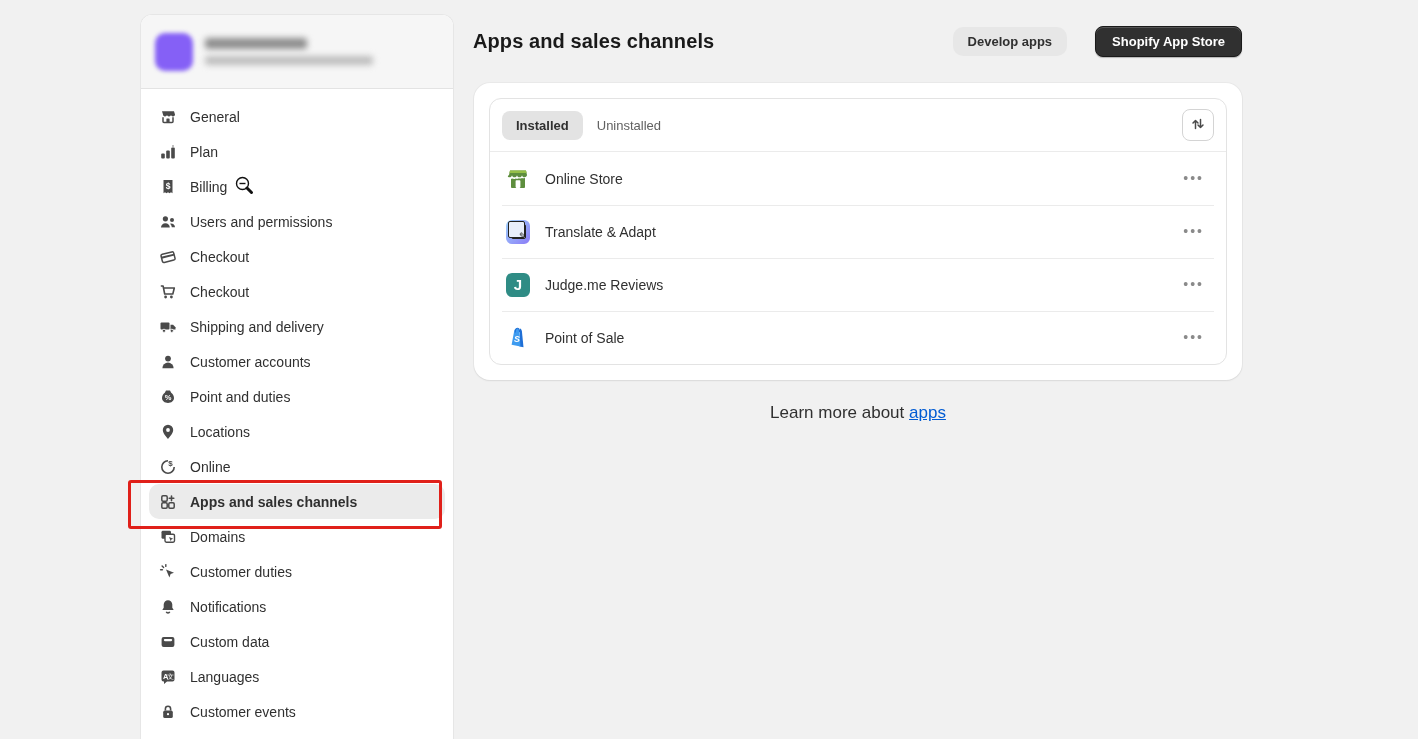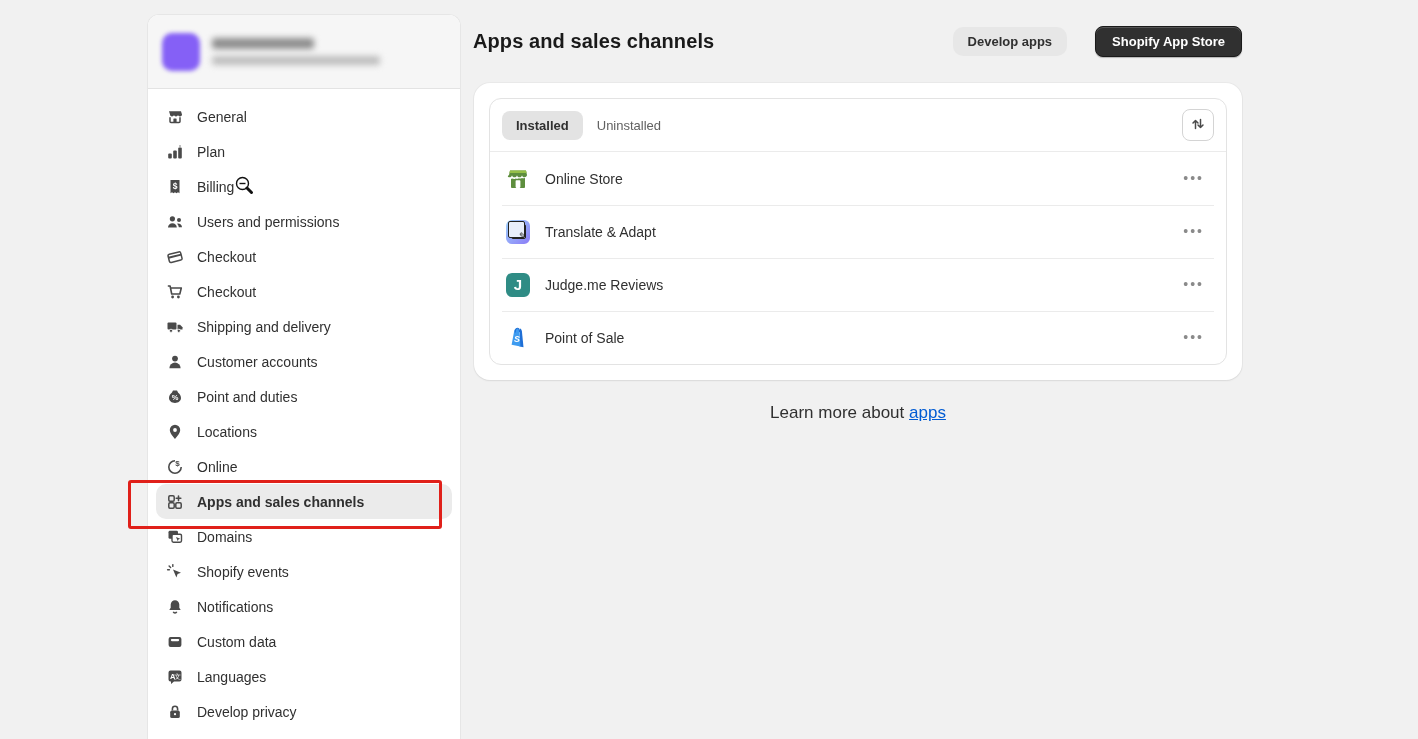--- a/index.html
+++ b/index.html
@@ -1,21 +1,21 @@
 <!DOCTYPE html>
 <html><head>
 <meta charset="utf-8">
 <style>
   * { margin:0; padding:0; box-sizing:border-box; }
   html,body { width:1418px; height:739px; overflow:hidden; }
   body { background:#f1f1f1; font-family:"Liberation Sans", sans-serif; color:#303030; position:relative; }
 
   
   .sidebar {
-    position:absolute; left:147px; top:14px; width:314px; height:725px;
+    position:absolute; left:140px; top:14px; width:314px; height:725px;
     background:#ffffff; border:1px solid #e6e6e6; border-bottom:none;
     border-radius:12px 12px 0 0; overflow:hidden;
   }
   .sidebar-header {
     height:74px; background:#f6f6f6; border-bottom:1px solid #e3e3e3;
     display:flex; align-items:center; padding:0 14px; gap:12px;
   }
   .avatar {
     width:38px; height:38px; border-radius:10px; background:#8560f6;
     filter:blur(2px); flex:0 0 auto;
@@ -264,21 +264,21 @@
       <span class="ic">
           <svg width="18" height="18" viewBox="0 0 18 18">
             <path fill="#4a4a4a" d="M7 6.4l8 3.4-3.4 1.2-1.2 3.4z"></path>
             <g stroke="#4a4a4a" stroke-width="1.4" stroke-linecap="round">
               <path d="M4.6 4.6l-1.5-1.5"></path>
               <path d="M6.8 3.4V1.6"></path>
               <path d="M3.4 6.8H1.6"></path>
             </g>
           </svg>
         </span>
-      <span>Shopify events</span>
+      <span>Customer duties</span>
     </div>
 
     <div class="nav-item">
       <span class="ic">
           <svg width="18" height="18" viewBox="0 0 18 18">
             <path fill="#4a4a4a" d="M9 2.2a4.3 4.3 0 0 1 4.3 4.3v3.2l1.4 2.2H3.3l1.4-2.2V6.5A4.3 4.3 0 0 1 9 2.2z"></path>
             <path fill="none" stroke="#4a4a4a" stroke-width="1.5" d="M7.3 13.8a1.8 1.8 0 0 0 3.4 0"></path>
           </svg>
         </span>
       <span>Notifications</span>
@@ -306,21 +306,21 @@
     </div>
 
     <div class="nav-item">
       <span class="ic">
           <svg width="18" height="18" viewBox="0 0 18 18">
             <rect x="4.2" y="7.6" width="9.6" height="7.4" rx="1.6" fill="#4a4a4a"></rect>
             <path fill="none" stroke="#4a4a4a" stroke-width="1.6" d="M6.4 7.6V5.8a2.6 2.6 0 0 1 5.2 0v1.8"></path>
             <circle cx="9" cy="11.2" r="1.1" fill="#fff"></circle>
           </svg>
         </span>
-      <span>Develop privacy</span>
+      <span>Customer events</span>
     </div>
 
   </nav>
 </aside>
 
 <div class="annotation-box"></div>
 
 <div class="magnifier">
   <svg width="24" height="24" viewBox="0 0 24 24">
     <circle cx="9.5" cy="8.5" r="6" fill="rgba(255,255,255,.85)" stroke="#111" stroke-width="1.4"></circle>

